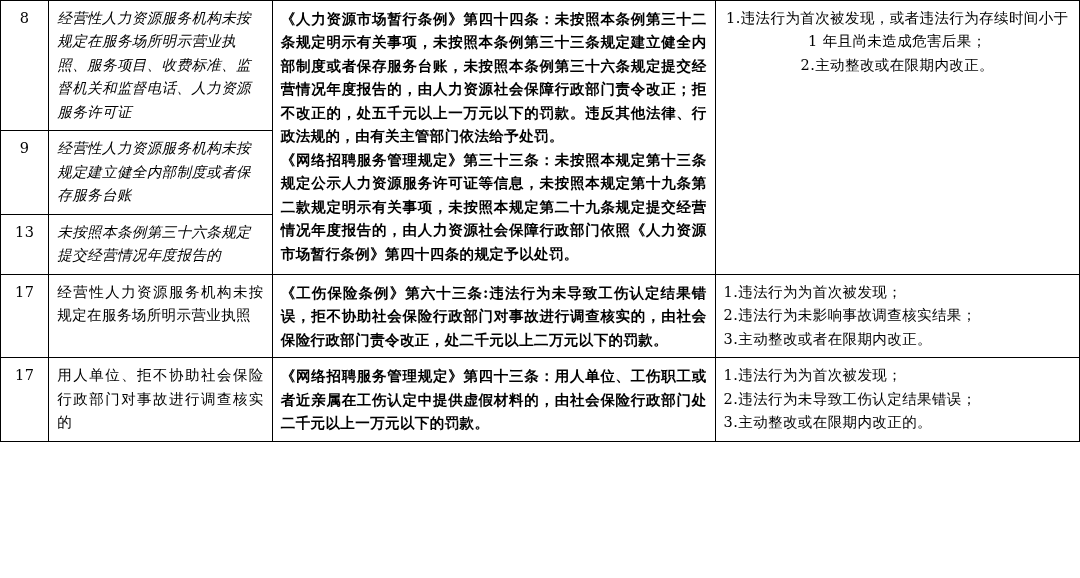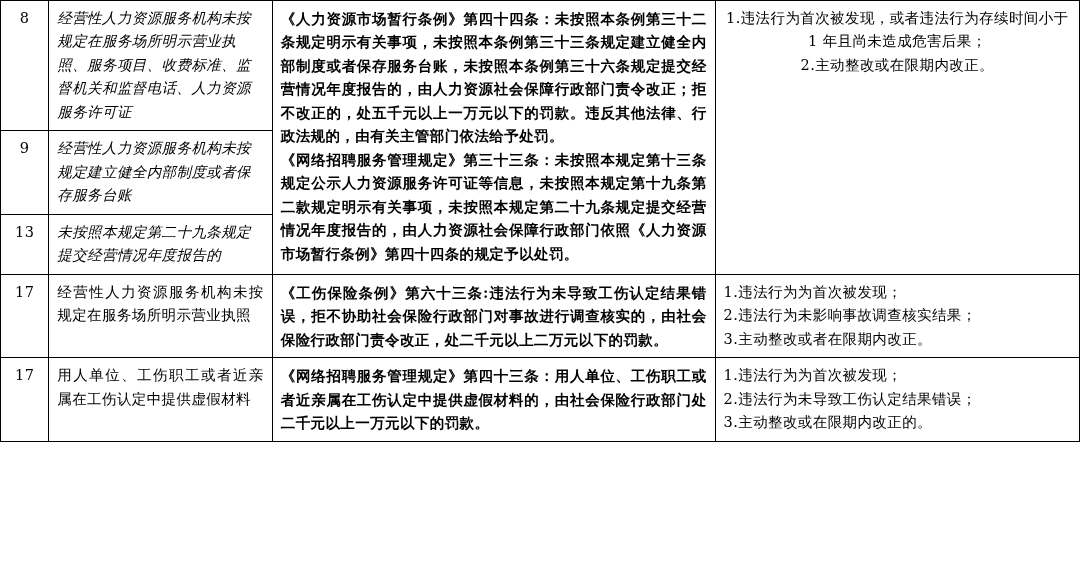--- a/index.html
+++ b/index.html
@@ -103,21 +103,21 @@
         </td>
       <td class="col-behavior">
           <span class="cell-text">经营性人力资源服务机构未按规定建立健全内部制度或者保存服务台账</span>
         </td>
     </tr>
     <tr class="row-tall">
       <td class="col-index">
           <span class="cell-text">13</span>
         </td>
       <td class="col-behavior">
-          <span class="cell-text">未按照本规定第二十九条规定提交经营情况年度报告的</span>
+          <span class="cell-text">未按照本条例第三十六条规定提交经营情况年度报告的</span>
         </td>
     </tr>
     <tr>
       <td class="col-index">
           <span class="cell-text">17</span>
         </td>
       <td class="col-behavior">
           <span class="cell-text">经营性人力资源服务机构未按规定在服务场所明示营业执照</span>
         </td>
       <td class="col-basis">
@@ -127,21 +127,21 @@
           <span class="cell-text">1.违法行为为首次被发现；
 2.违法行为未影响事故调查核实结果；
 3.主动整改或者在限期内改正。</span>
         </td>
     </tr>
     <tr>
       <td class="col-index">
           <span class="cell-text">17</span>
         </td>
       <td class="col-behavior">
-          <span class="cell-text">用人单位、工伤职工或者近亲属在工伤认定中提供虚假材料</span>
+          <span class="cell-text">用人单位、拒不协助社会保险行政部门对事故进行调查核实的</span>
         </td>
       <td class="col-basis">
           <span class="cell-text">《网络招聘服务管理规定》第四十三条：用人单位、工伤职工或者近亲属在工伤认定中提供虚假材料的，由社会保险行政部门处二千元以上一万元以下的罚款。</span>
         </td>
       <td class="col-condition">
           <span class="cell-text">1.违法行为为首次被发现；
 2.违法行为未导致工伤认定结果错误；
 3.主动整改或在限期内改正的。</span>
         </td>
     </tr>

